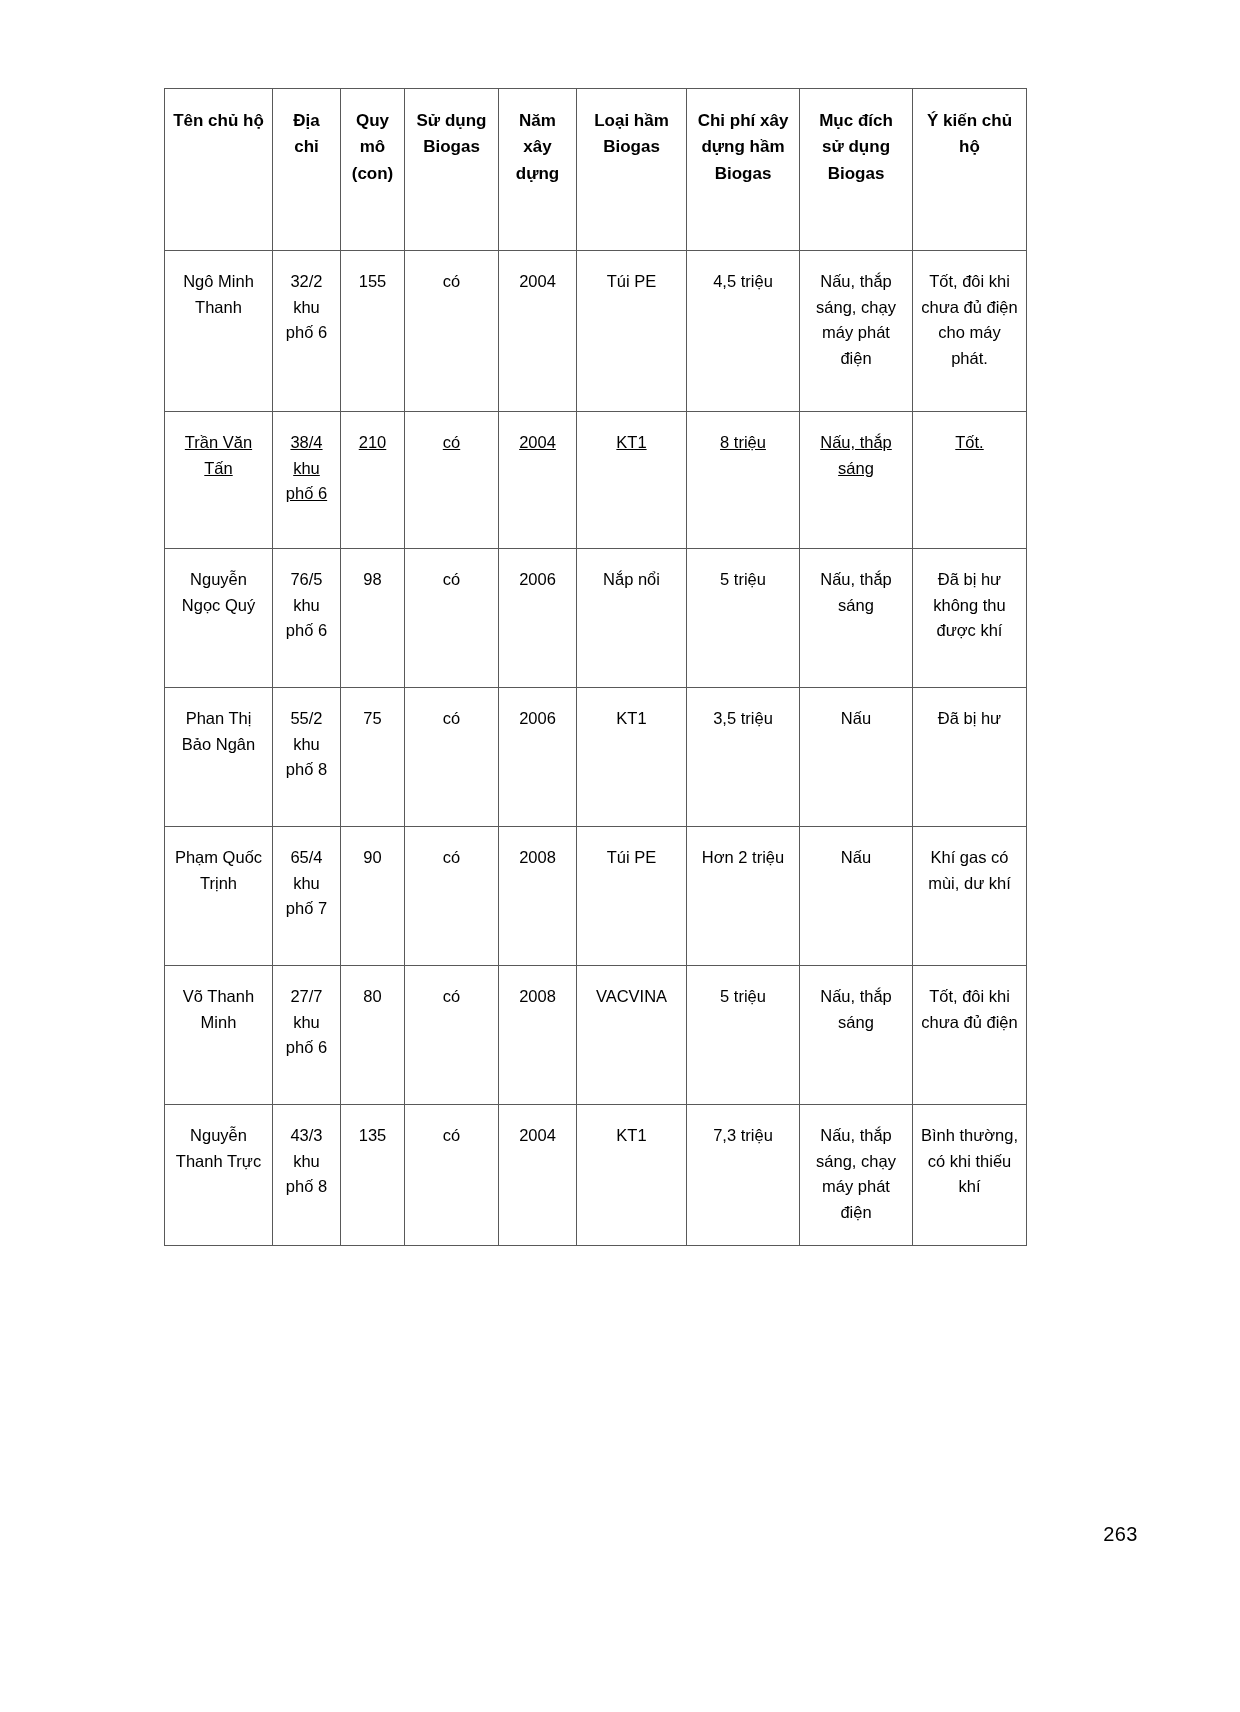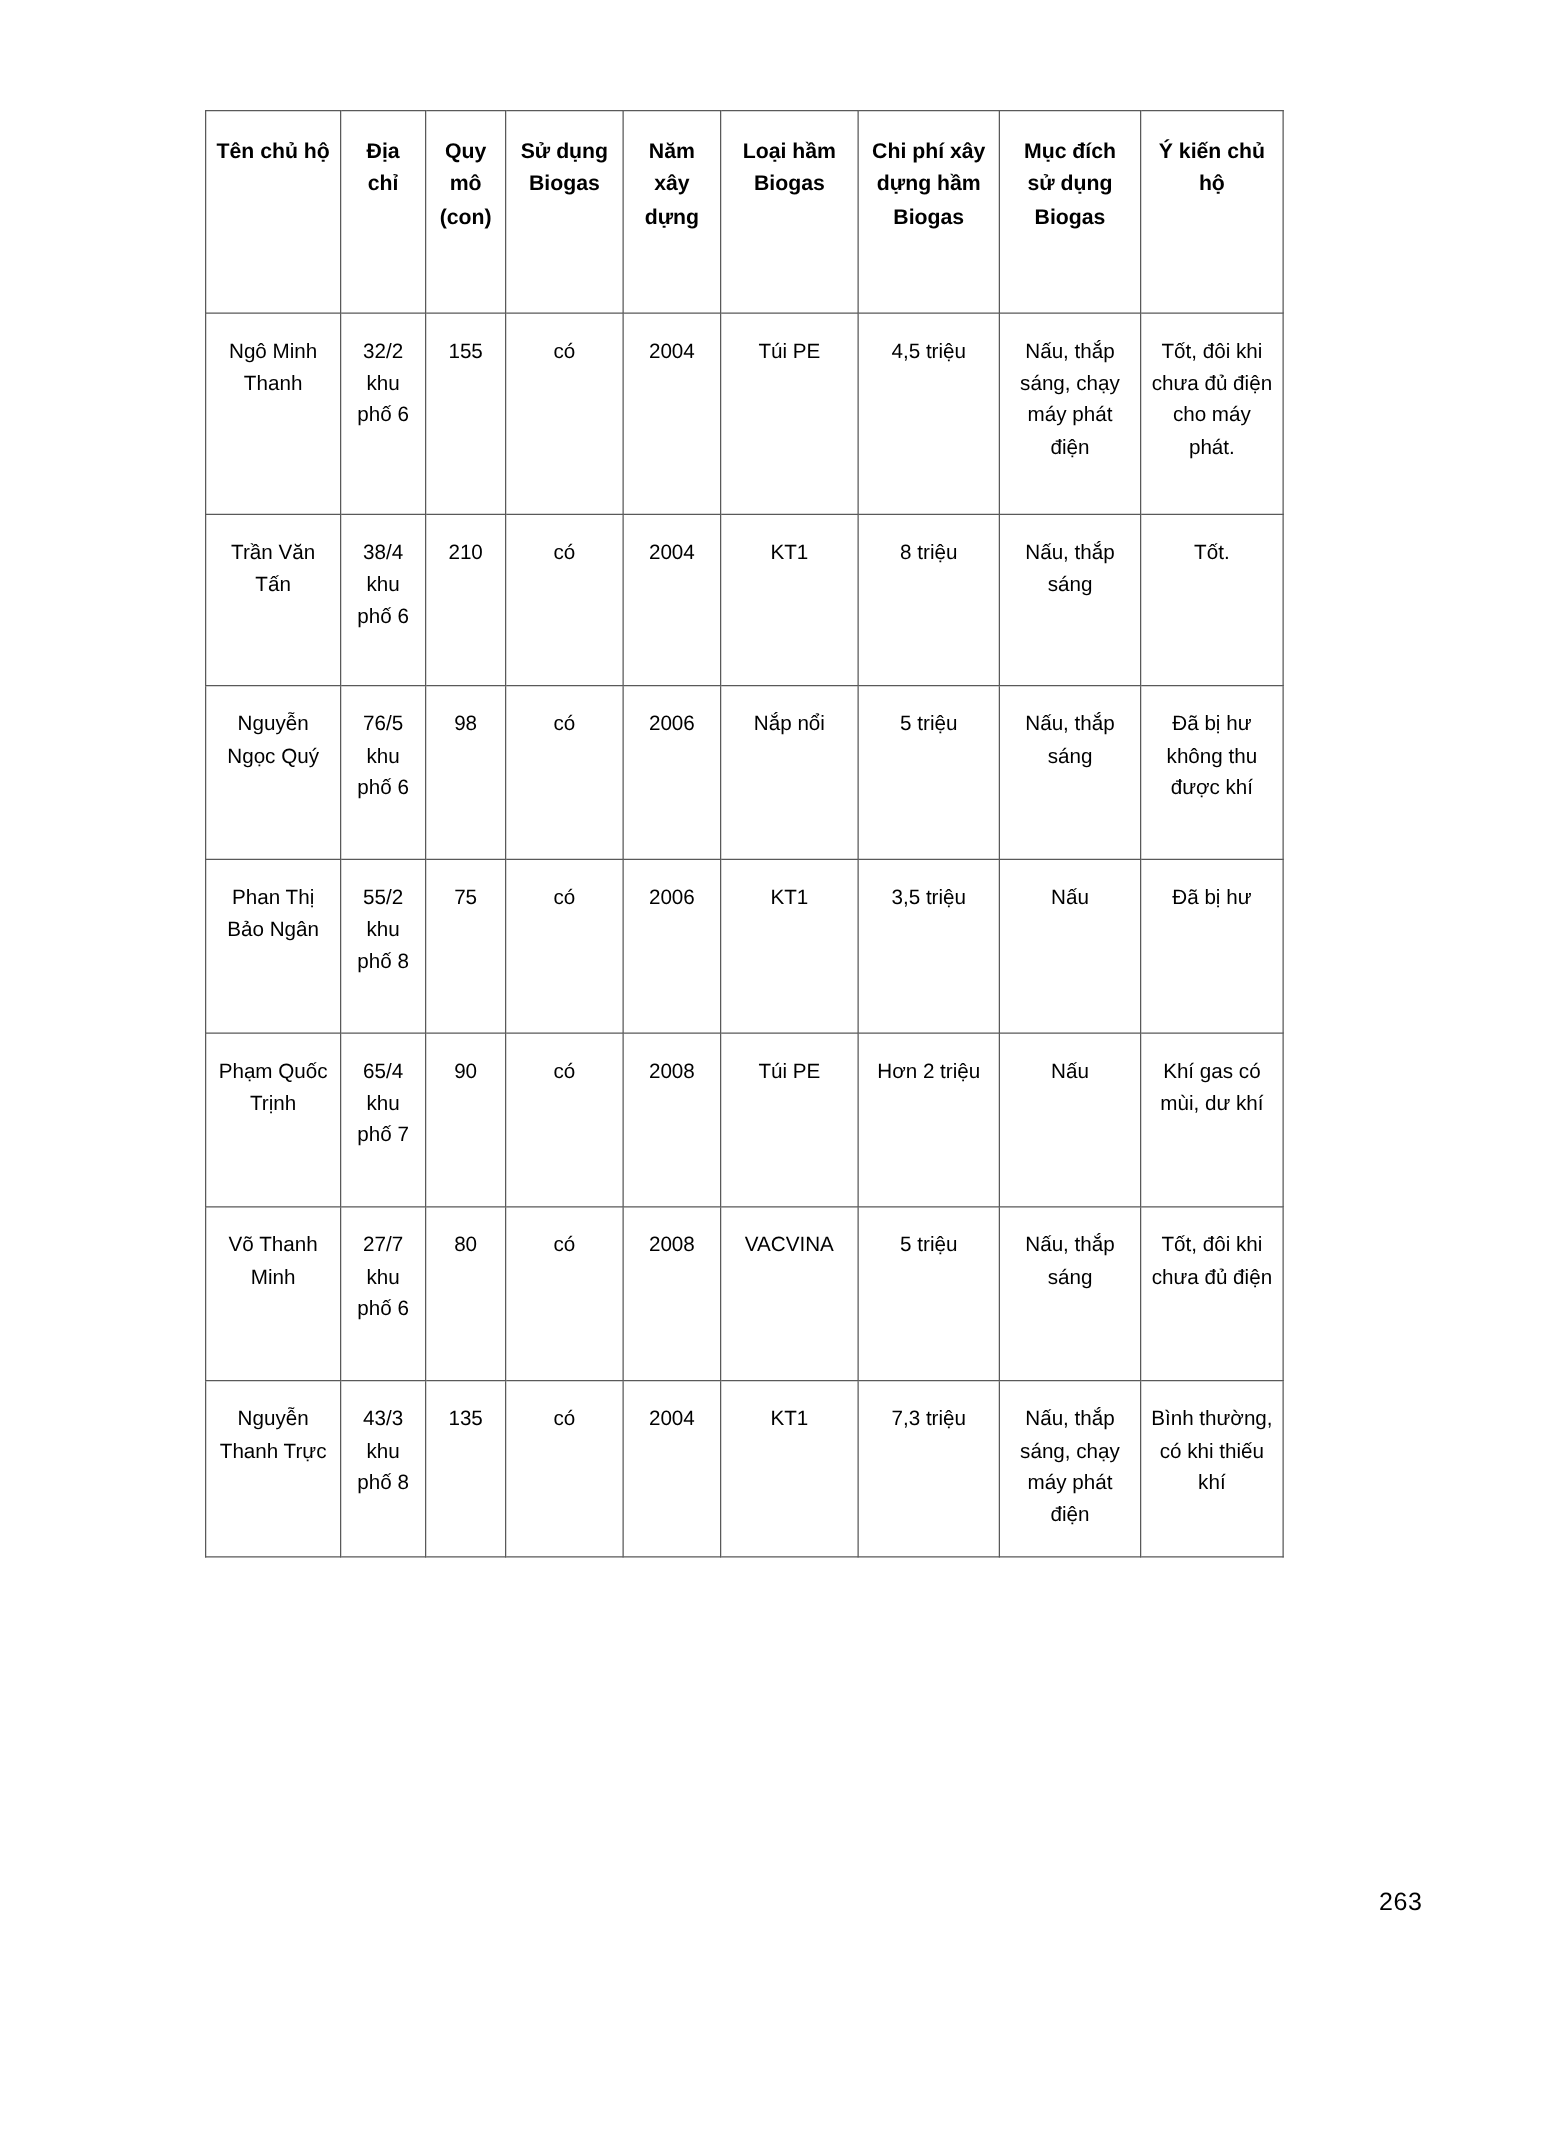--- a/index.html
+++ b/index.html
@@ -62,28 +62,28 @@
   col.c1 { width: 68px;  }
   col.c2 { width: 64px;  }
   col.c3 { width: 94px;  }
   col.c4 { width: 78px;  }
   col.c5 { width: 110px; }
   col.c6 { width: 113px; }
   col.c7 { width: 113px; }
   col.c8 { width: 114px; }
 
   .row-h1 td { height: 128px; }
-  .row-h2 td { height: 104px; }
+  .row-h2 td { height: 104px; text-decoration: underline; }
   .row-h3 td { height: 106px; }
   .row-h4 td { height: 108px; }
 
   .page-number {
     position: absolute;
     right: 102px;
-    bottom: 178px;
+    bottom: 166px;
     font-size: 20px;
     letter-spacing: 0.5px;
   }
 </style>
 </head>
 <body>
 
 <div class="page">
 
   <div class="table-wrap">

